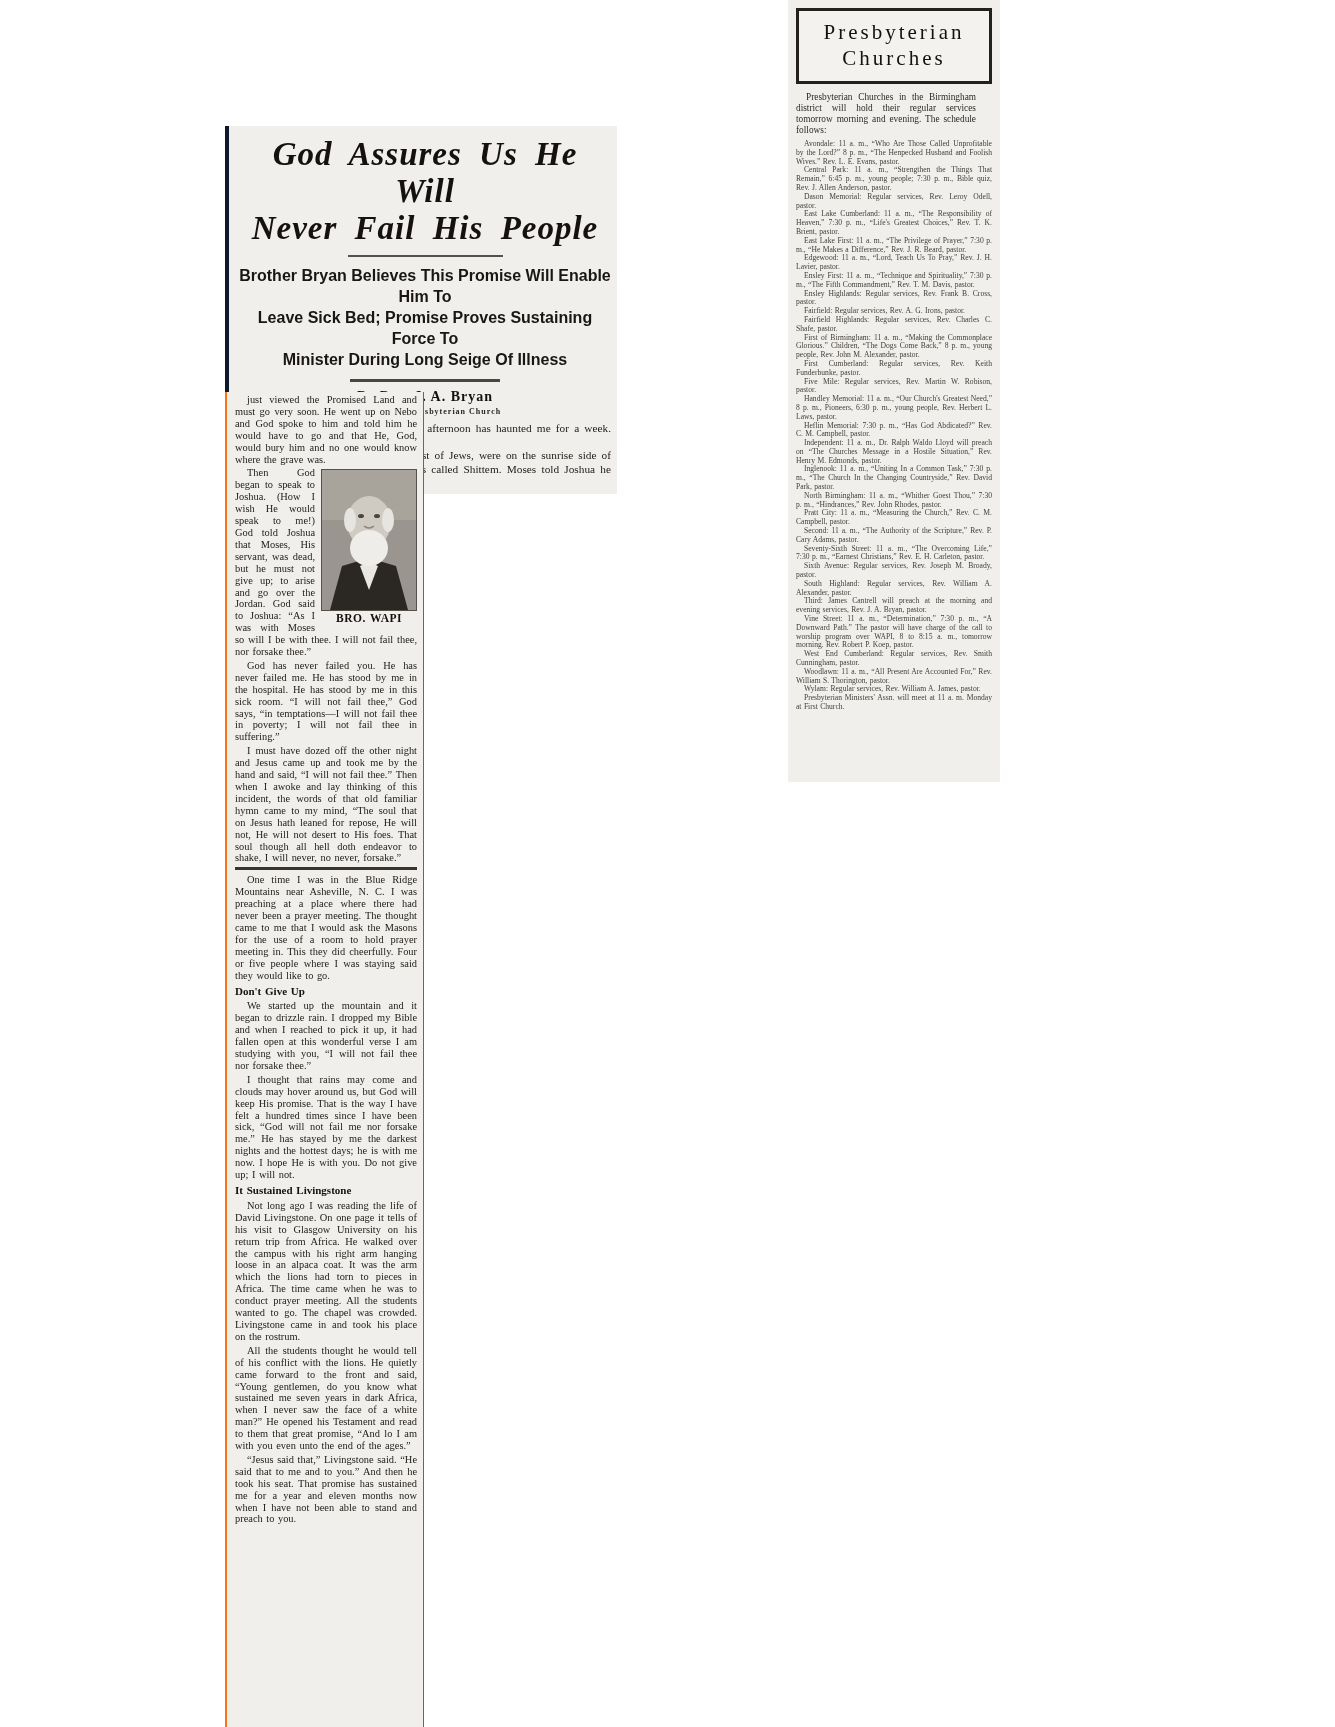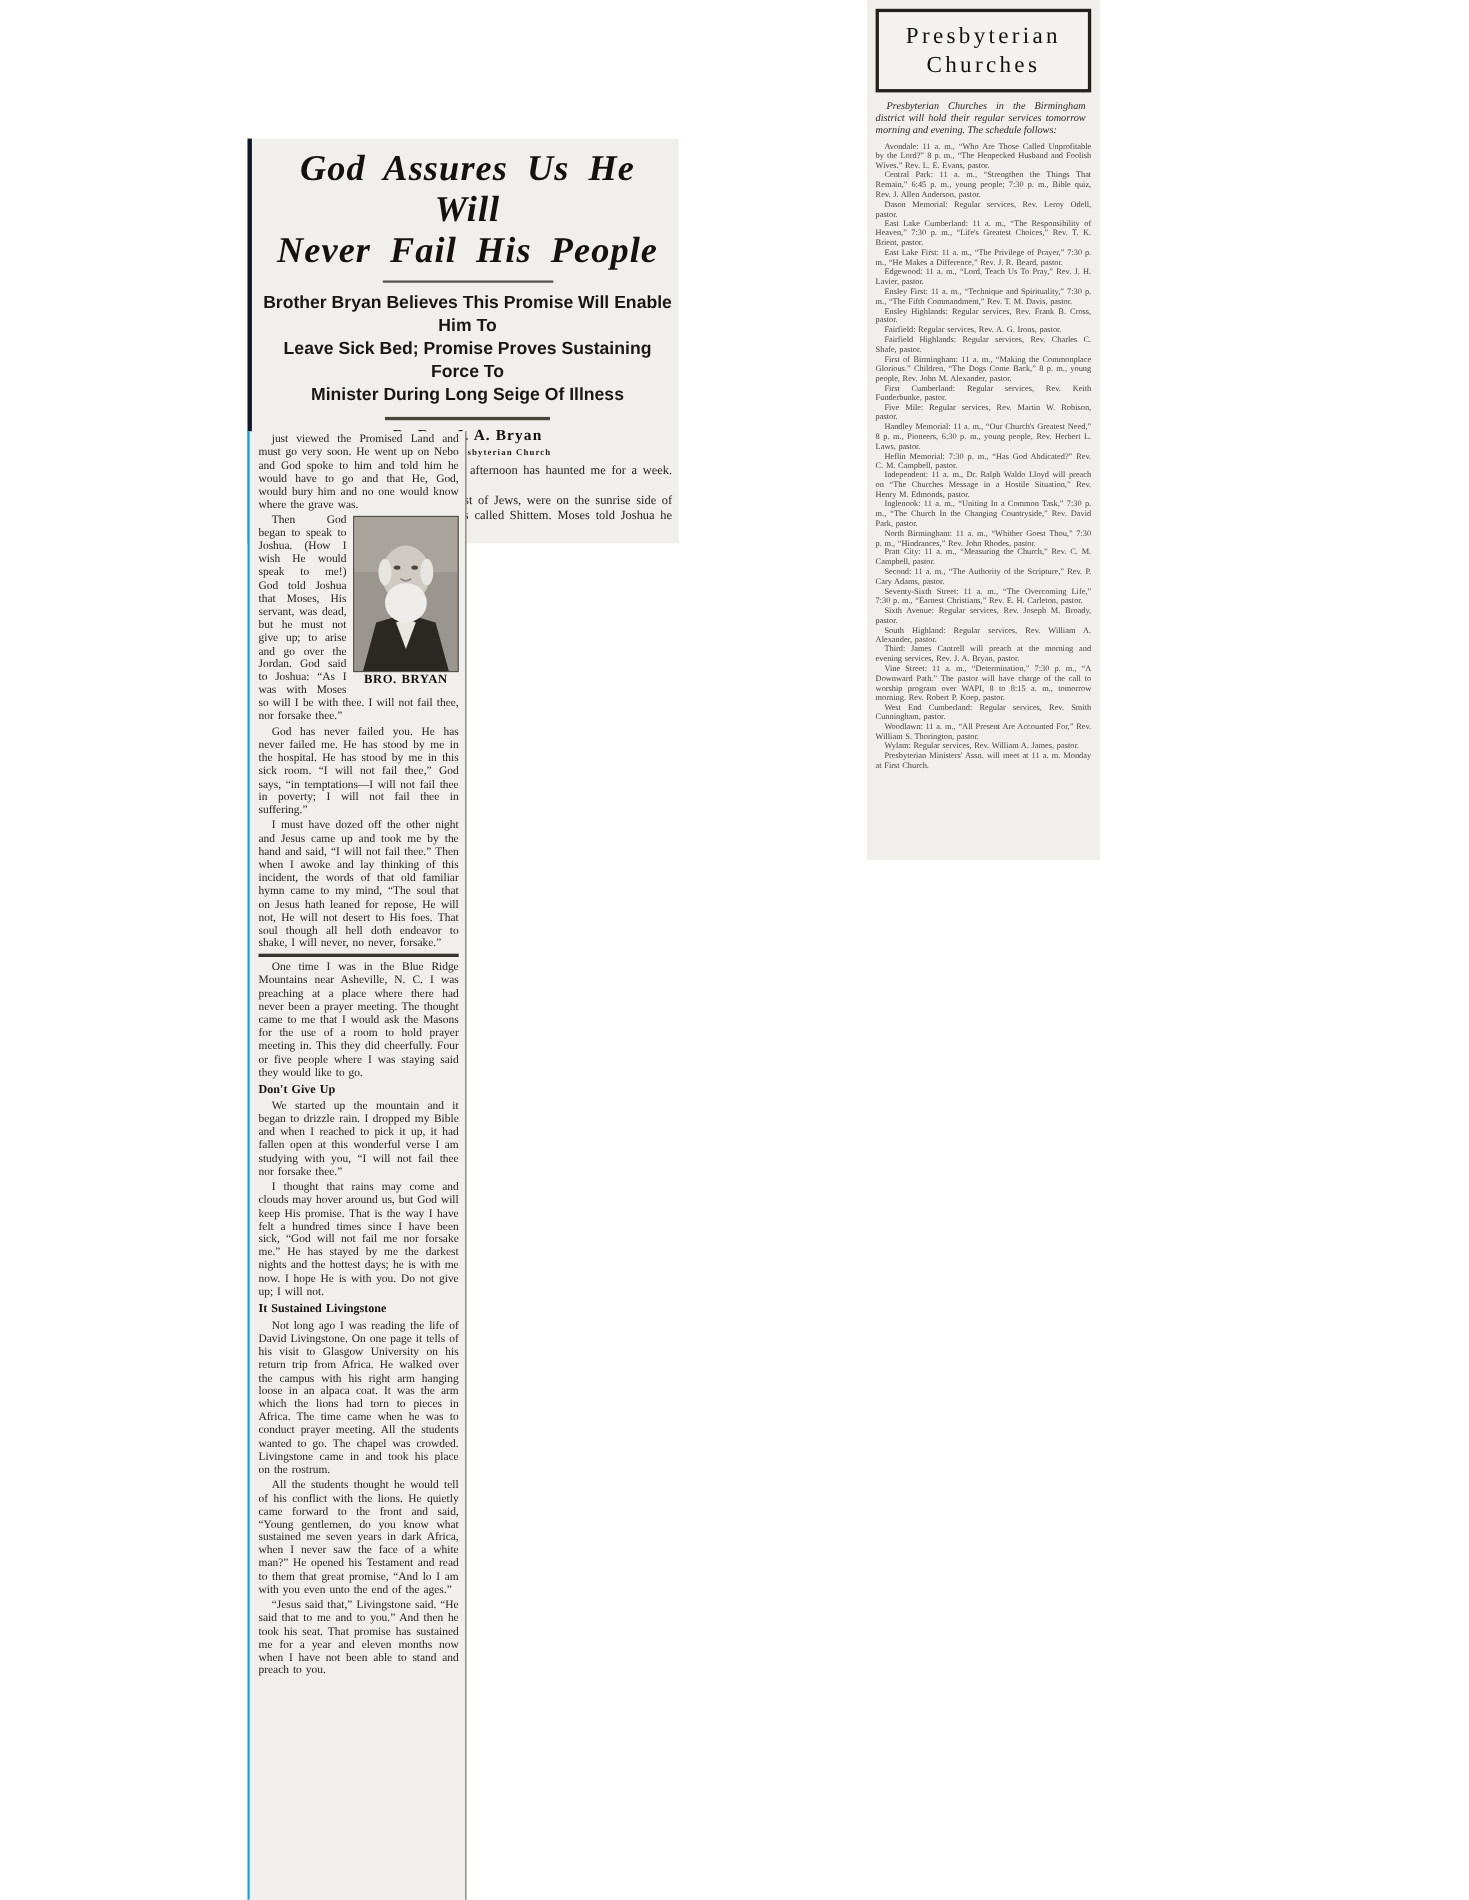--- a/index.html
+++ b/index.html
@@ -40,21 +40,21 @@
   .intro{
     margin-top:6px;
     font-size:11.3px;line-height:13.5px;text-align:justify;color:#25211c;
     word-spacing:2px;
   }
   .intro p{margin:0;text-indent:14px;}
   
   .clip-col{
     position:absolute;left:225px;top:392px;width:199px;height:1335px;
     background:#f0efec;
-    border-left:2px solid #0ea5e9;
+    border-left:2px solid #f97316;
     border-right:1px solid #6b665e;
     padding:2px 6px 6px 8px;box-sizing:border-box;
     font-size:10.4px;line-height:11.9px;text-align:justify;color:#25211c;
     word-spacing:1px;
   }
   .clip-col p{margin:0 0 2px 0;text-indent:12px;}
   .col-subhead{
     font-family:"Liberation Serif", serif;
     font-weight:bold;font-size:11px;text-align:left;margin:4px 0 3px 0;color:#14110e;
   }
@@ -78,21 +78,21 @@
   .church-box{
     border:3px solid #24211c;background:#f3f2ef;
     padding:8px 6px 10px 6px;margin:2px 2px 8px 2px;
   }
   .church-box-title{
     font-family:"Liberation Serif", serif;
     font-size:21px;line-height:26px;letter-spacing:3px;
     text-align:center;color:#14110e;
   }
   .church-intro{
-    font-size:9.3px;line-height:11px;text-align:justify;color:#2e2a25;margin:0 7px 4px 2px;font-style:italic;
+    font-size:9.3px;line-height:11px;text-align:justify;color:#2e2a25;margin:0 18px 4px 2px;
   }
   .church-intro p{margin:0;text-indent:10px;}
   .church-list{
     margin:0 2px;font-size:7.6px;line-height:8.8px;text-align:justify;color:#44403a;
     word-spacing:0.5px;
   }
   .church-list p{margin:0;text-indent:8px;}
 </style>
 </head>
 <body>
@@ -126,21 +126,21 @@
           <path d="M8 140 L20 96 L47 88 L74 96 L86 140 Z" fill="#2b2723"></path>
           <path d="M38 96 L47 120 L56 96 L47 92 Z" fill="#e9e7e2"></path>
           <ellipse cx="47" cy="52" rx="22" ry="26" fill="#cfcac2"></ellipse>
           <ellipse cx="47" cy="78" rx="19" ry="18" fill="#efedea"></ellipse>
           <ellipse cx="28" cy="50" rx="6" ry="12" fill="#e7e5e0"></ellipse>
           <ellipse cx="66" cy="50" rx="6" ry="12" fill="#e7e5e0"></ellipse>
           <ellipse cx="39" cy="46" rx="3" ry="2" fill="#4a453e"></ellipse>
           <ellipse cx="55" cy="46" rx="3" ry="2" fill="#4a453e"></ellipse>
           <path d="M42 56 Q47 60 52 56" stroke="#8a847c" stroke-width="1.5" fill="none"></path>
         </svg></div>
-      <figcaption>BRO. BRYAN</figcaption>
+      <figcaption>BRO. WAPI</figcaption>
     </figure>
     <p>Then God began to speak to Joshua.  (How I wish He would speak to me!)  God told Joshua that Moses, His servant, was dead, but he must not give up; to arise and go over the Jordan.  God said to Joshua: “As I was with Moses so will I be with thee.  I will not fail thee, nor forsake thee.”</p>
     <p>God has never failed you.  He has never failed me.  He has stood by me in the hospital.  He has stood by me in this sick room.  “I will not fail thee,” God says, “in temptations—I will not fail thee in poverty; I will not fail thee in suffering.”</p>
     <p>I must have dozed off the other night and Jesus came up and took me by the hand and said, “I will not fail thee.”  Then when I awoke and lay thinking of this incident, the words of that old familiar hymn came to my mind, “The soul that on Jesus hath leaned for repose, He will not, He will not desert to His foes.  That soul though all hell doth endeavor to shake, I will never, no never, forsake.”</p>
     <div class="col-rule"></div>
     <p>One time I was in the Blue Ridge Mountains near Asheville, N. C.  I was preaching at a place where there had never been a prayer meeting.  The thought came to me that I would ask the Masons for the use of a room to hold prayer meeting in.  This they did cheerfully.  Four or five people where I was staying said they would like to go.</p>
     <div class="col-subhead">Don't Give Up</div>
     <p>We started up the mountain and it began to drizzle rain.  I dropped my Bible and when I reached to pick it up, it had fallen open at this wonderful verse I am studying with you, “I will not fail thee nor forsake thee.”</p>
     <p>I thought that rains may come and clouds may hover around us, but God will keep His promise.  That is the way I have felt a hundred times since I have been sick, “God will not fail me nor forsake me.”  He has stayed by me the darkest nights and the hottest days; he is with me now.  I hope He is with you.  Do not give up; I will not.</p>
     <div class="col-subhead">It Sustained Livingstone</div>

